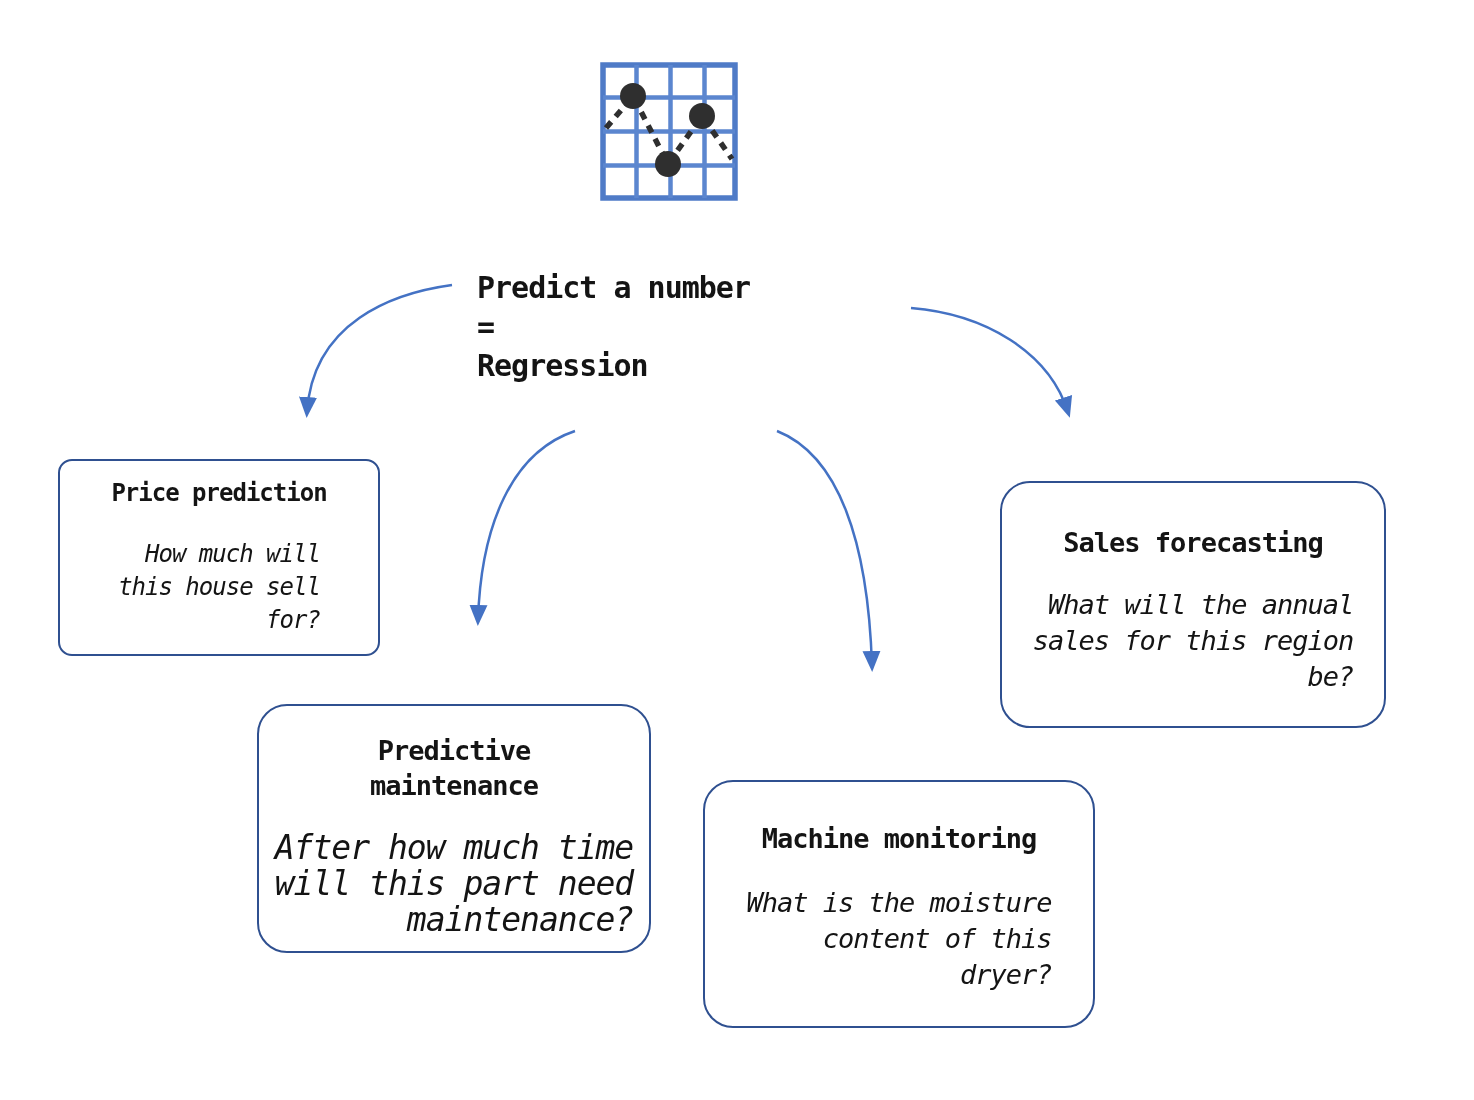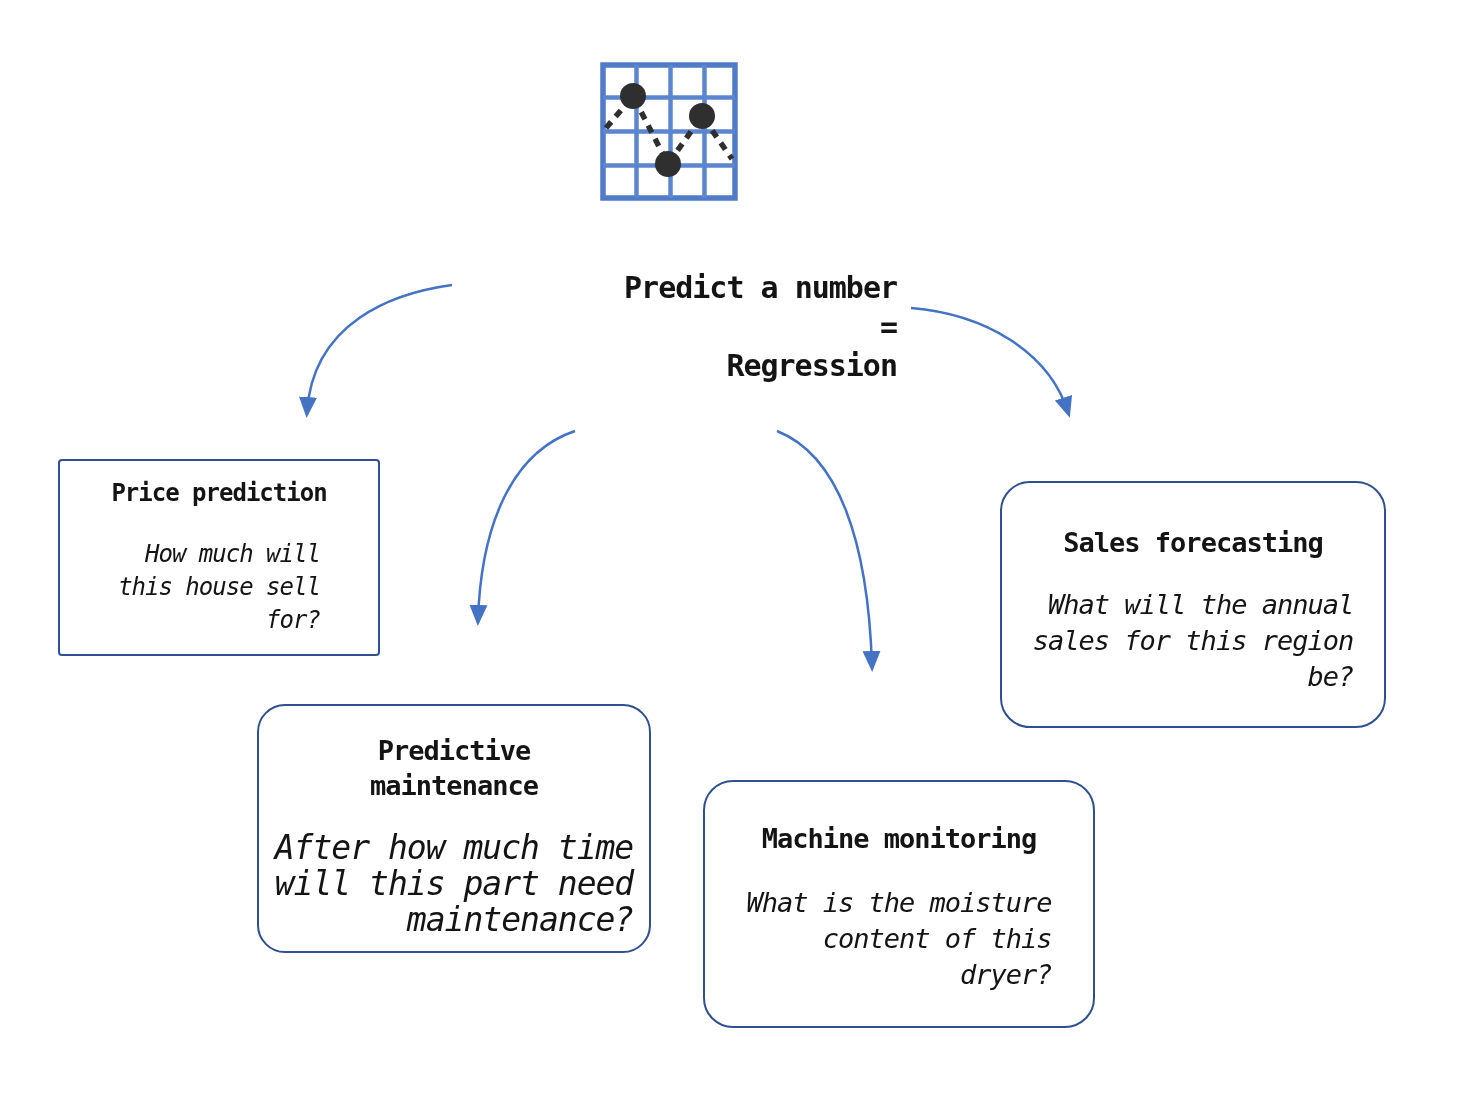--- a/index.html
+++ b/index.html
@@ -27,21 +27,21 @@
     left: 600px;
     top: 62px;
     width: 138px;
     height: 139px;
   }
   .main-title {
     position: absolute;
     left: 477px;
     top: 268px;
     width: 420px;
-    text-align: right;
+    text-align: left;
     font-size: 30px;
     line-height: 39px;
     font-weight: 600;
     color: #141414;
     white-space: pre-line;
     letter-spacing: -1px;
   }
   .box {
     position: absolute;
     border: 2px solid #2F5090;
@@ -61,21 +61,21 @@
   }
   .box-question {
     font-style: italic;
     font-weight: 500;
     white-space: pre-line;
     letter-spacing: -1px;
     text-align: right;
   }
   .box-price {
     left: 58px; top: 459px; width: 322px; height: 197px;
-    border-radius: 4px;
+    border-radius: 14px;
   }
   .box-price .box-title { margin-top: 17px; font-size: 24px; line-height: 31px; }
   .box-price .box-question { margin-top: 29px; font-size: 24px; line-height: 33px; }
 
   .box-maintenance {
     left: 257px; top: 704px; width: 394px; height: 249px;
   }
   .box-maintenance .box-title { margin-top: 27px; font-size: 27px; line-height: 35px; }
   .box-maintenance .box-question { margin-top: 27px; font-size: 33px; line-height: 36px; }
 
@@ -128,21 +128,21 @@
 =
 Regression</div>
 
   <div class="box box-price" style="border-color: rgb(47, 80, 144);">
     <div class="box-title">Price prediction</div>
     <div class="box-question">How much will
 this house sell
 for?</div>
   </div>
 
-  <div class="box box-maintenance" style="border-color: rgb(47, 80, 144); border-radius: 28px;">
+  <div class="box box-maintenance" style="border-color: rgb(47, 80, 144);">
     <div class="box-title">Predictive
 maintenance</div>
     <div class="box-question">After how much time
 will this part need
 maintenance?</div>
   </div>
 
   <div class="box box-sales" style="border-color: rgb(47, 80, 144);">
     <div class="box-title">Sales forecasting</div>
     <div class="box-question">What will the annual

